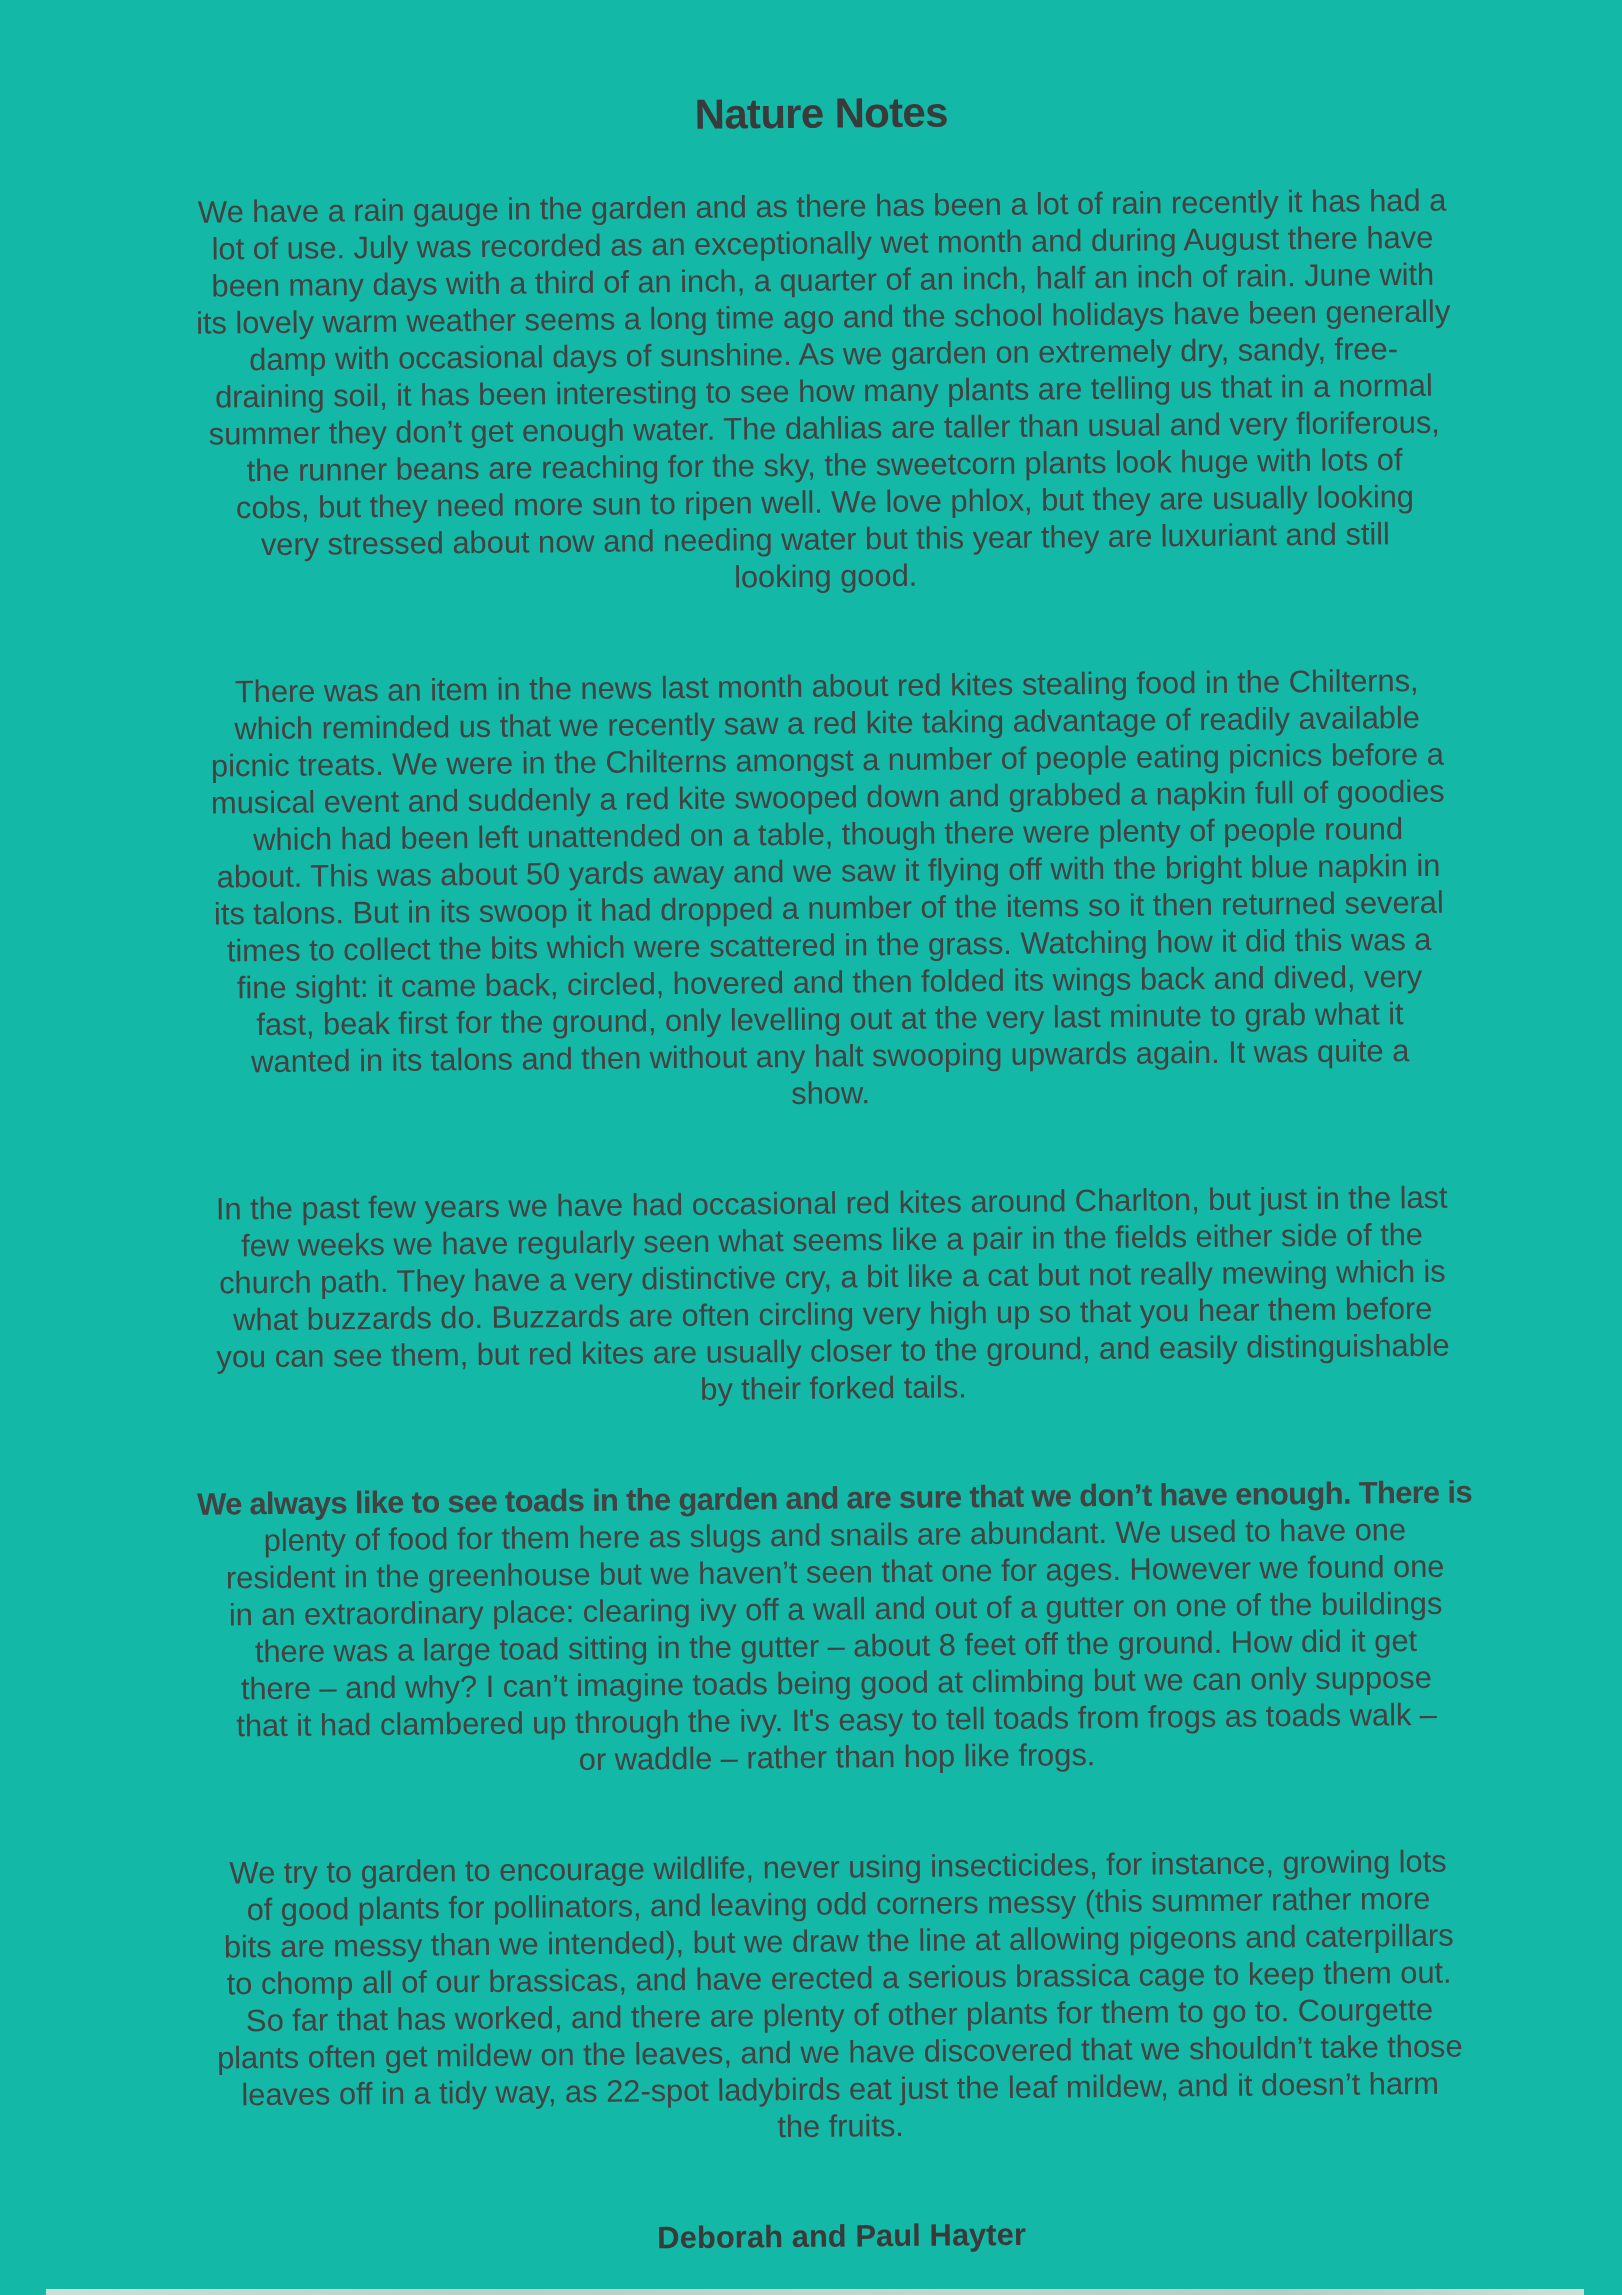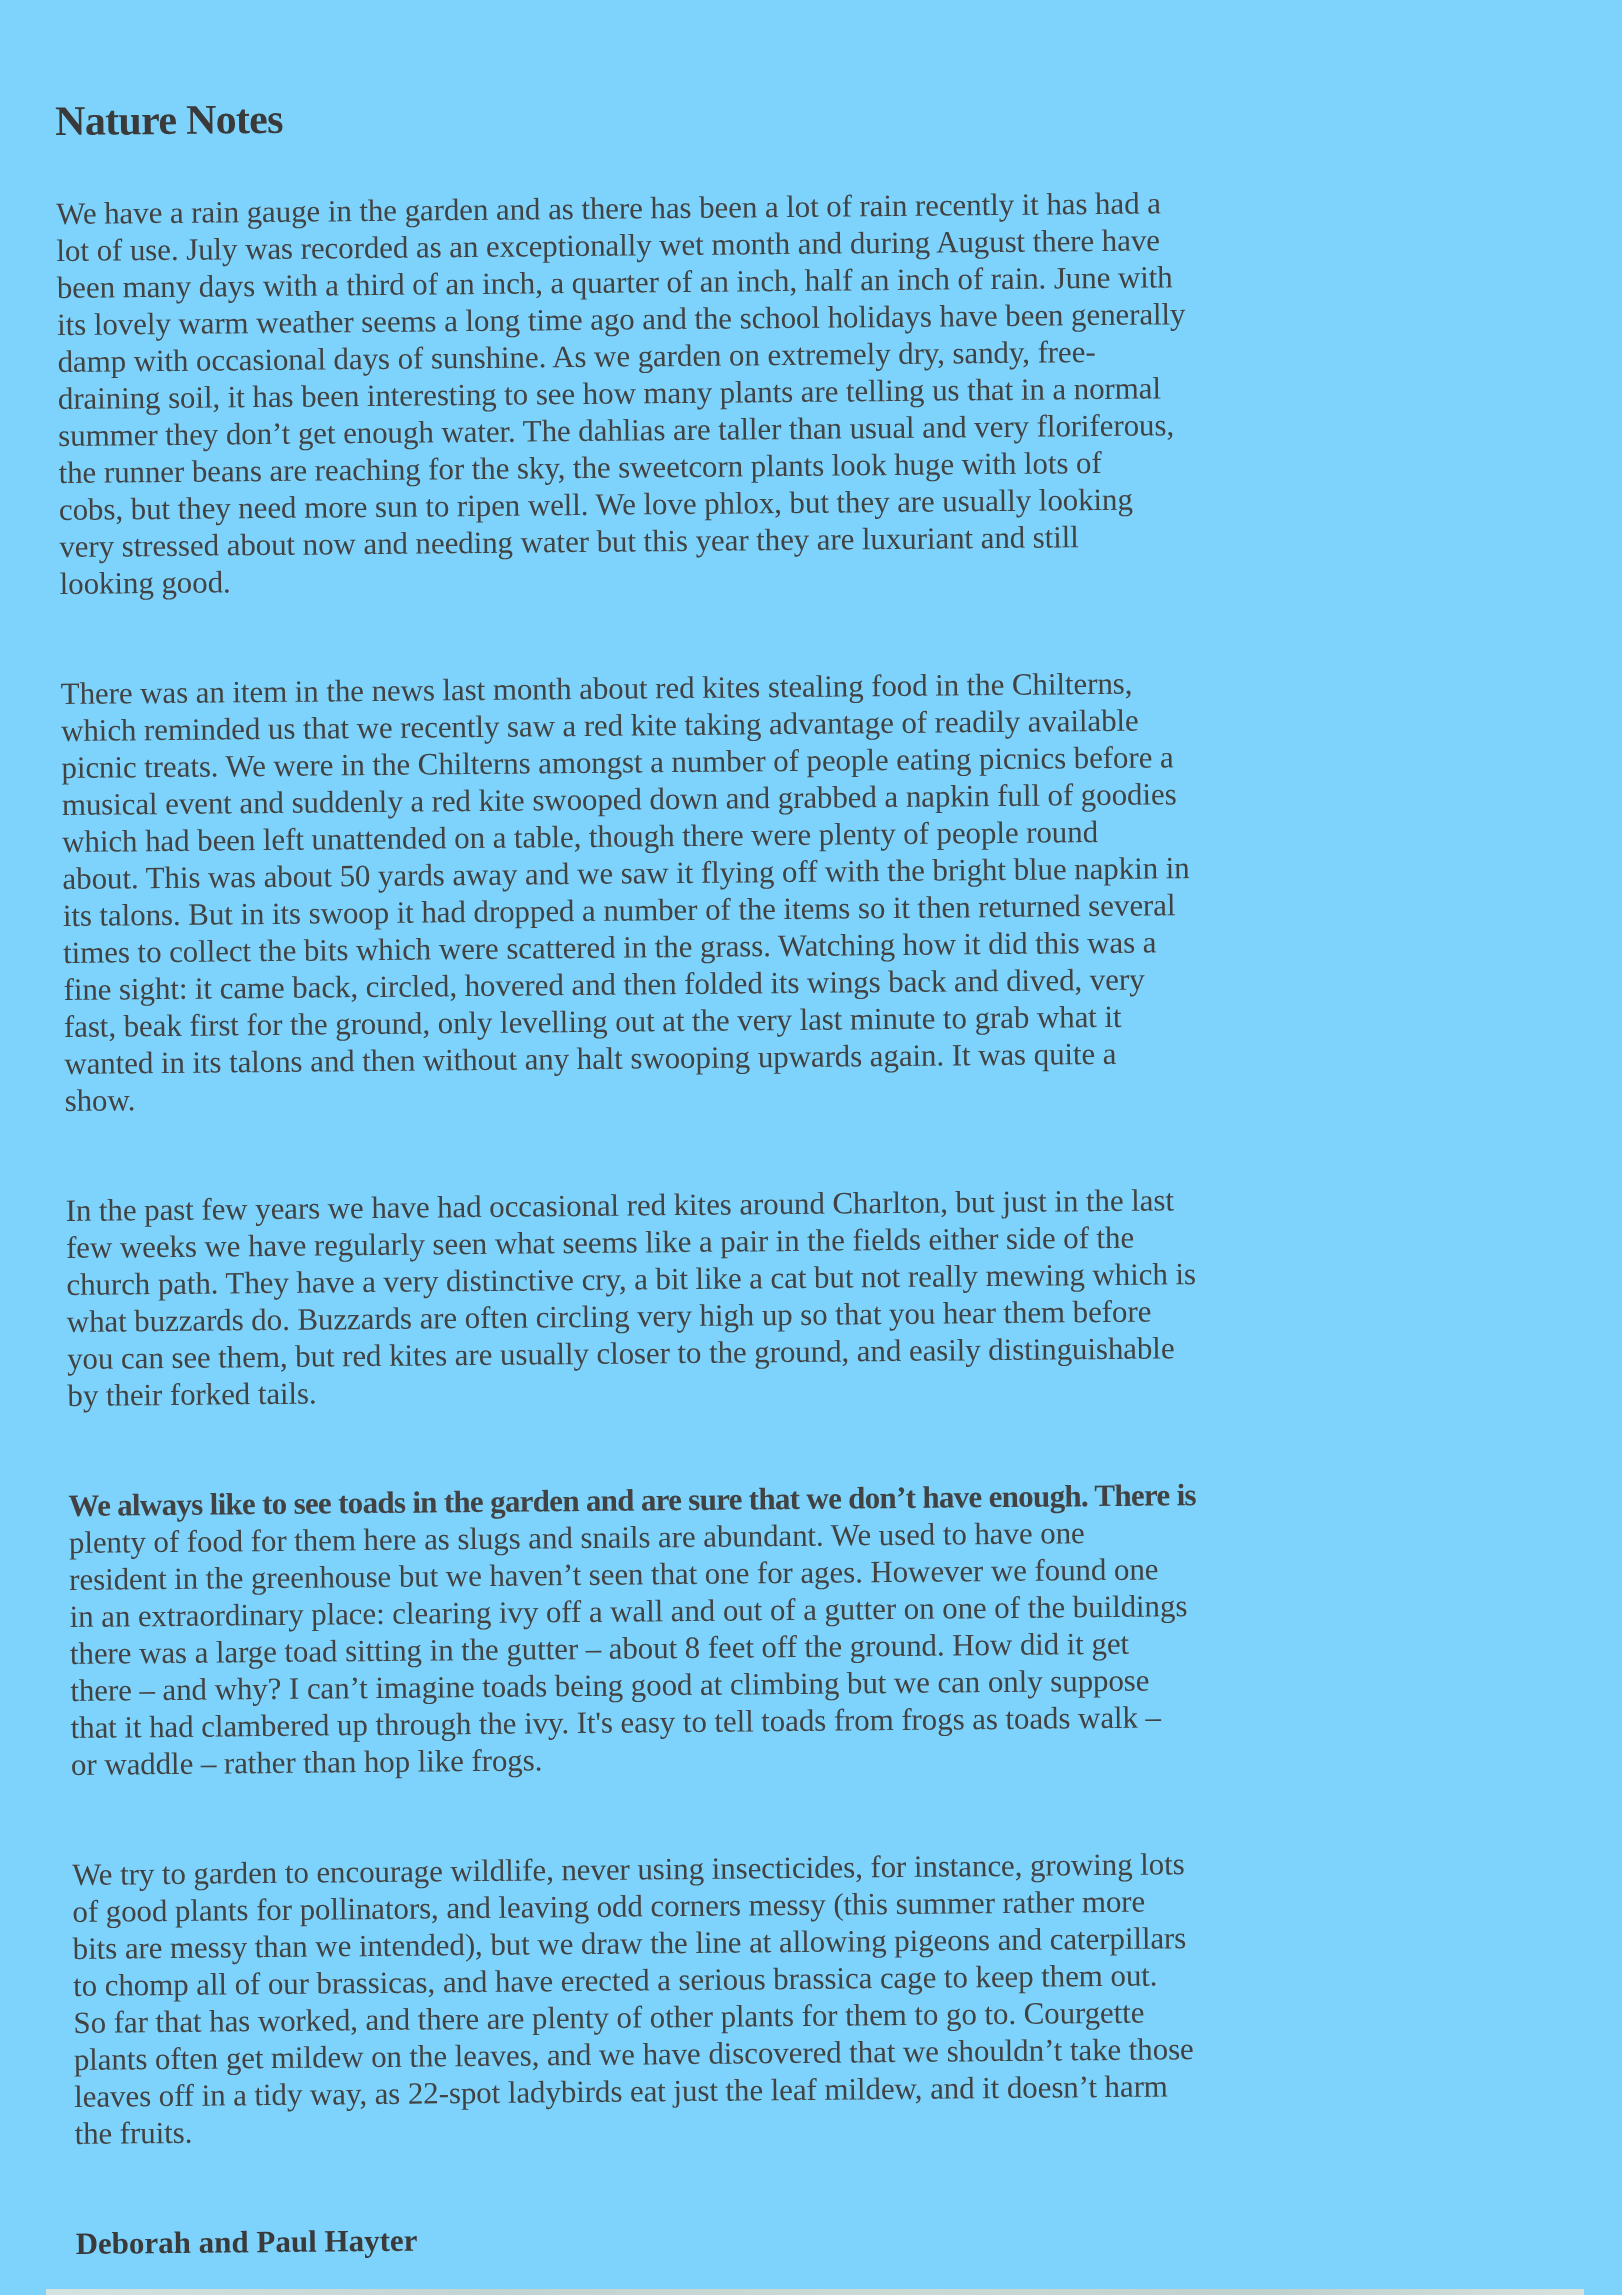--- a/index.html
+++ b/index.html
@@ -4,23 +4,24 @@
 <style>
   html, body {
     margin: 0;
     padding: 0;
     background: #ffffff;
   }
   .page {
     position: relative;
     width: 1623px;
     height: 2295px;
-    background: #7dd3fc;
+    background: #14b8a6;
     overflow: hidden;
-    font-family: Liberation Serif, serif;
+    font-family: Liberation Sans, sans-serif;
+    text-align: center;
   }
   .content {
     position: absolute;
     left: 55px;
     top: 97px;
     width: 1532px;
     transform: rotate(-0.55deg);
     transform-origin: 0 0;
     color: #3f3f3f;
   }

